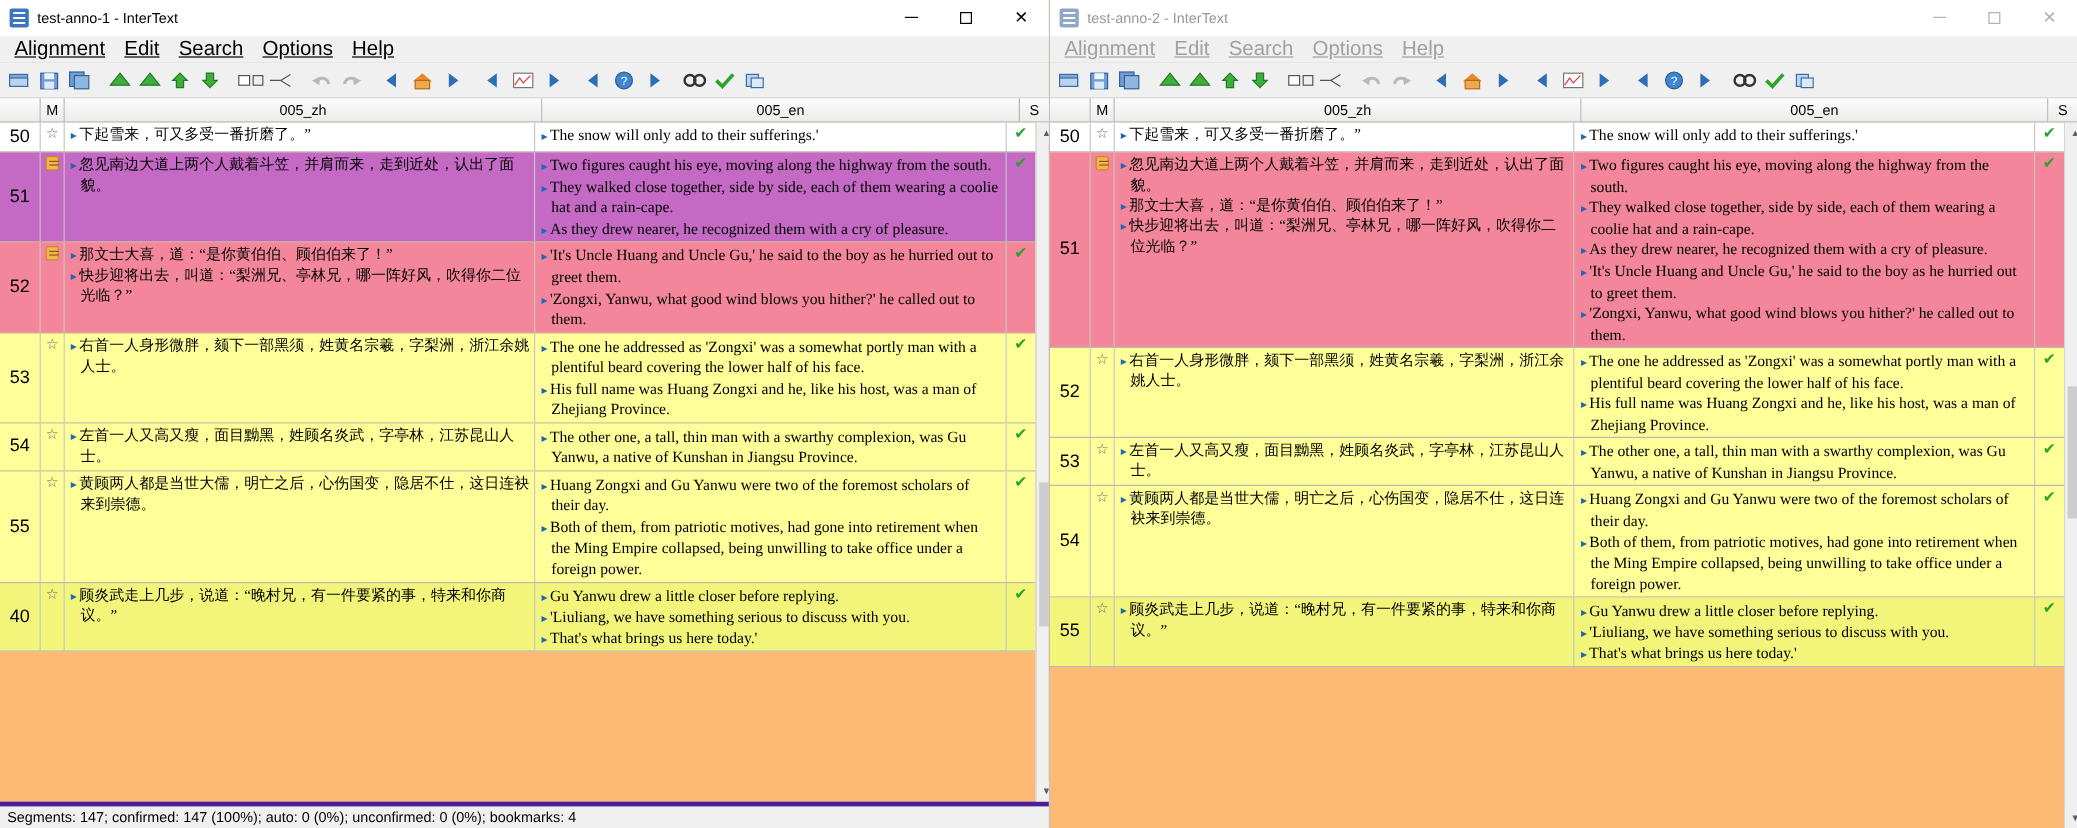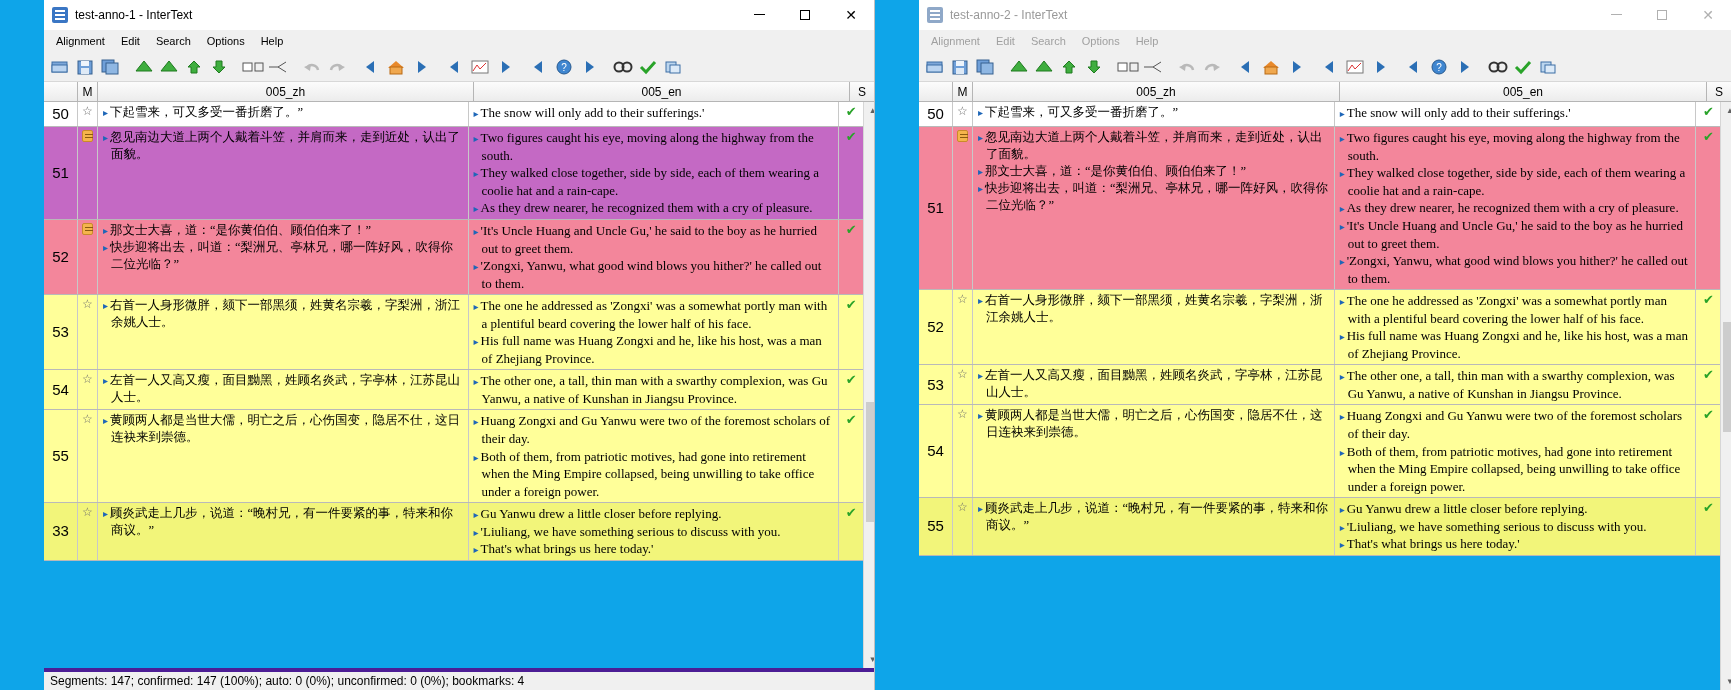--- a/index.html
+++ b/index.html
@@ -4,21 +4,21 @@
 <style>
   * { box-sizing: border-box; }
   html, body {
     margin: 0; padding: 0;
     width: 1731px; height: 690px;
     background: #ffffff;
     font-family: "Liberation Sans", sans-serif;
     overflow: hidden;
   }
   .app { display: flex; width: 1731px; height: 690px; }
-  .window { height: 690px; display: flex; flex-direction: column; background: #0ea5e9; position: relative; padding-left: 44px; }
+  .window { height: 690px; display: flex; flex-direction: column; background: #fdba74; position: relative; }
   .window.left  { width: 875px; border-right: 1px solid #c0c0c0; }
   .window.right { width: 856px; }
 
   
   .titlebar {
     height: 30px; display: flex; align-items: center;
     background: #ffffff; padding-left: 8px;
     border-bottom: 1px solid #ffffff;
   }
   .titlebar.inactive { background: #ffffff; }
@@ -38,21 +38,21 @@
     width: 46px; height: 30px; display: flex; align-items: center; justify-content: center;
     font-size: 12px; color: #000; line-height: 1;
   }
   .win-btn.dim { color: #b0b0b0; }
   .glyph-min { display:block; width:11px; height:1px; background: currentColor; }
   .glyph-max { display:block; width:10px; height:10px; border:1px solid currentColor; }
   .glyph-close { display:block; font-size: 14px; font-family: "DejaVu Sans", sans-serif; }
 
   
   .menubar { height: 22px; display: flex; align-items: center; background: #f0f0f0; padding-left: 4px; }
-  .menu-item { font-size: 11px; color: #000; padding: 2px 8px; }
+  .menu-item { font-size: 17px; color: #000; padding: 2px 8px; text-decoration: underline; }
   .menu-item.dim { color: #a0a0a0; }
 
   
   .toolbar {
     height: 30px; display: flex; align-items: center; background: #f0f0f0;
     padding: 0 4px; gap: 1px; border-bottom: 1px solid #d8d8d8;
   }
   .tb { width: 24px; height: 24px; display: flex; align-items: center; justify-content: center; }
   .tb svg { display: block; }
   .tb-sep { width: 8px; }
@@ -389,21 +389,21 @@
             </div>
             <div class="cell tgt">
               <span class="seg">Huang Zongxi and Gu Yanwu were two of the foremost scholars of their day.</span>
               <span class="seg">Both of them, from patriotic motives, had gone into retirement when the Ming Empire collapsed, being unwilling to take office under a foreign power.</span>
             </div>
             <div class="cell st">
               <span class="check">✔</span>
             </div>
           </div>
           <div class="row r-yellow2">
-            <div class="cell num">33</div>
+            <div class="cell num">40</div>
             <div class="cell mark">
               <span class="star">☆</span>
             </div>
             <div class="cell src">
               <span class="seg">顾炎武走上几步，说道：“晚村兄，有一件要紧的事，特来和你商议。”</span>
             </div>
             <div class="cell tgt">
               <span class="seg">Gu Yanwu drew a little closer before replying.</span>
               <span class="seg">'Liuliang, we have something serious to discuss with you.</span>
               <span class="seg">That's what brings us here today.'</span>

